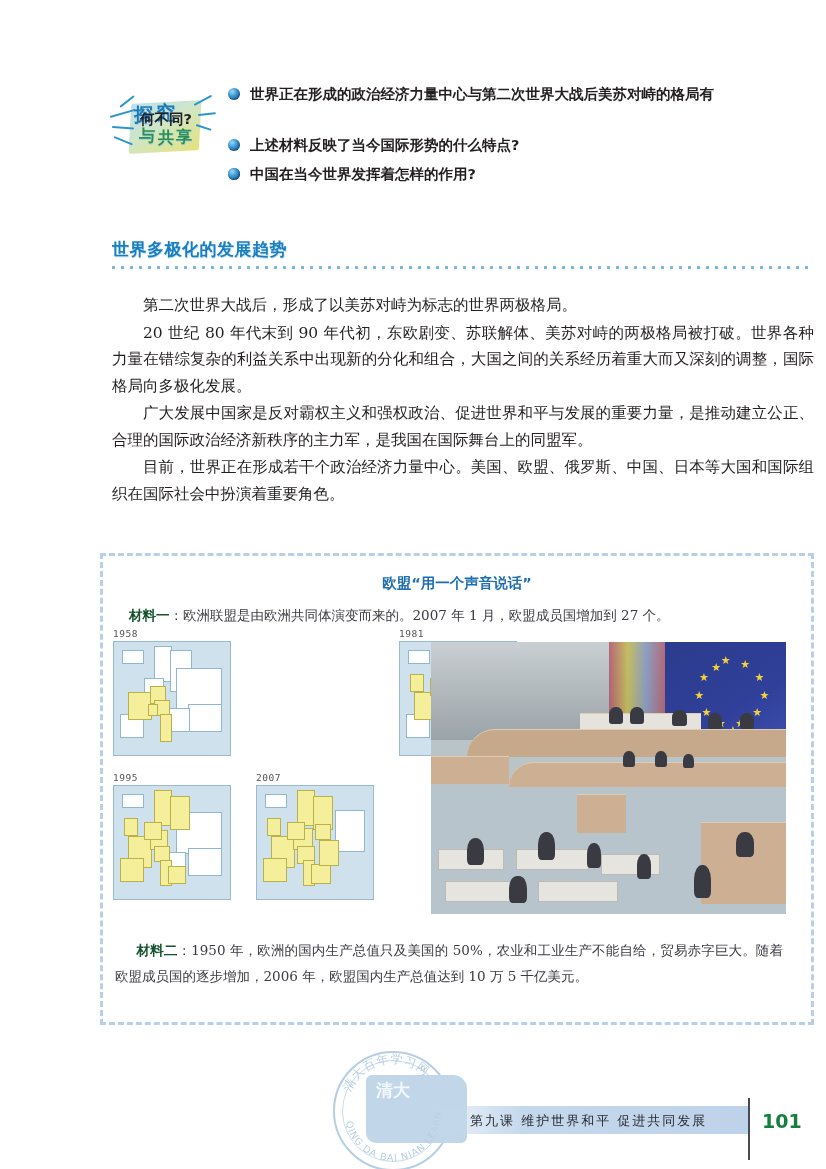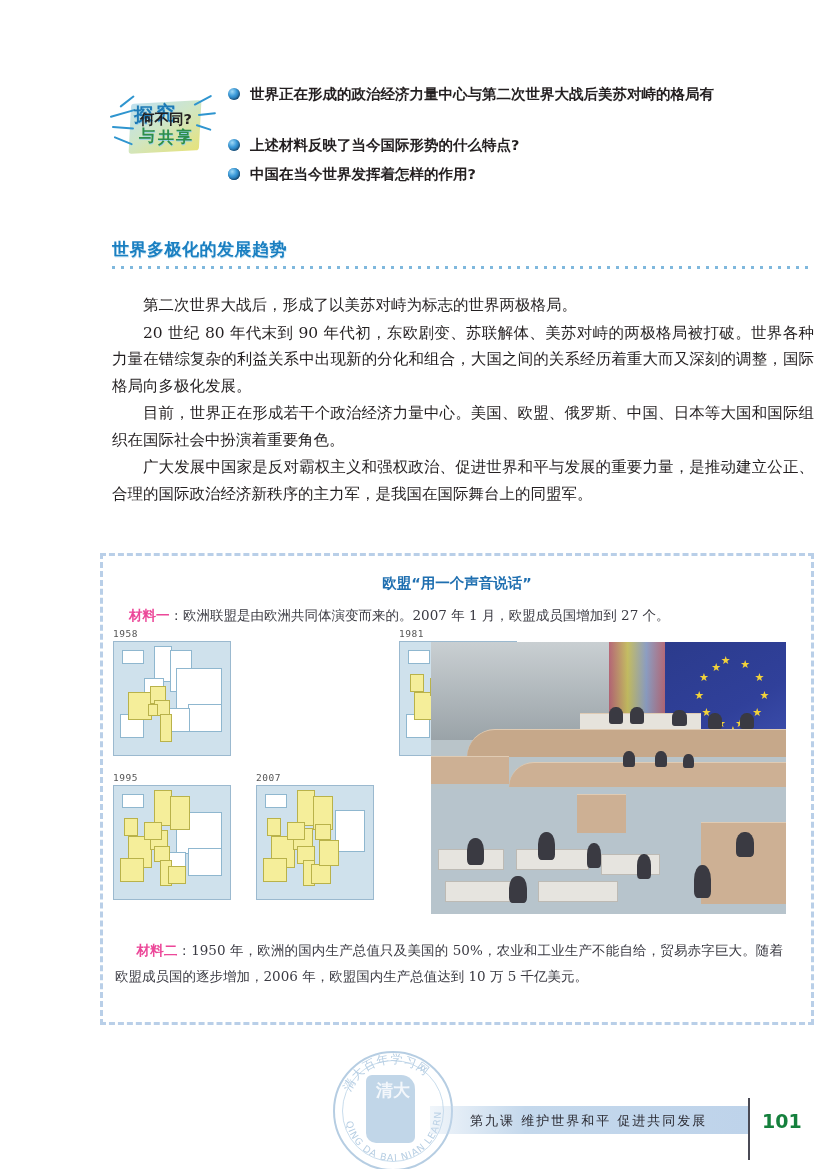--- a/index.html
+++ b/index.html
@@ -157,21 +157,21 @@
   }
   .mat-p {
     font-size: 13.5px;
     line-height: 24px;
     color: #3a3a42;
     margin: 10px 18px 0 26px;
     text-align: justify;
     font-family: "DejaVu Serif", "Liberation Serif", serif;
   }
   .mat-p .mat-label {
-    color: #ec4899;
+    color: #14532d;
     font-weight: bold;
     font-family: Liberation Mono, monospace;
   }
   .mat-p.second {
     margin: 14px 22px 0 12px;
     text-indent: 1.6em;
   }
 
   
   .fig-area {
@@ -295,23 +295,24 @@
     border-radius: 50%;
   }
   .wm-ring2 {
     position: absolute; left:9px; top:9px; right:9px; bottom:9px;
     border: 1px solid #9cc0dd;
     border-radius: 50%;
   }
   .wm-seal {
     position: absolute;
     left: 33px; top: 24px;
-    width: 49px; height: 68px;
+    width: 76px; height: 68px;
     background: #8fb5d6;
     border-radius: 6px 14px 6px 10px;
+    padding-left: 25px;
   }
   .wm-seal-cn {
     position: absolute;
     left: 0; top: 6px;
     width: 54px;
     text-align: center;
     color: #eaf2f9;
     font-size: 17px;
     font-weight: bold;
     line-height: 19px;
@@ -376,22 +377,22 @@
       </div>
     </div>
   </div>
 
   <div class="sec-head">世界多极化的发展趋势</div>
   <div class="sec-rule"></div>
 
   <div class="body-copy">
     <p class="para">第二次世界大战后，形成了以美苏对峙为标志的世界两极格局。</p>
     <p class="para">20 世纪 80 年代末到 90 年代初，东欧剧变、苏联解体、美苏对峙的两极格局被打破。世界各种力量在错综复杂的利益关系中出现新的分化和组合，大国之间的关系经历着重大而又深刻的调整，国际格局向多极化发展。</p>
+    <p class="para">广大发展中国家是反对霸权主义和强权政治、促进世界和平与发展的重要力量，是推动建立公正、合理的国际政治经济新秩序的主力军，是我国在国际舞台上的同盟军。</p>
     <p class="para">目前，世界正在形成若干个政治经济力量中心。美国、欧盟、俄罗斯、中国、日本等大国和国际组织在国际社会中扮演着重要角色。</p>
-    <p class="para">广大发展中国家是反对霸权主义和强权政治、促进世界和平与发展的重要力量，是推动建立公正、合理的国际政治经济新秩序的主力军，是我国在国际舞台上的同盟军。</p>
   </div>
 
   <div class="mat-box">
 
     <div class="mat-title">欧盟“用一个声音说话”</div>
 
     <div class="mat-p">
       <span class="mat-label">材料一</span><span>：欧洲联盟是由欧洲共同体演变而来的。2007 年 1 月，欧盟成员国增加到 27 个。</span>
     </div>
 

